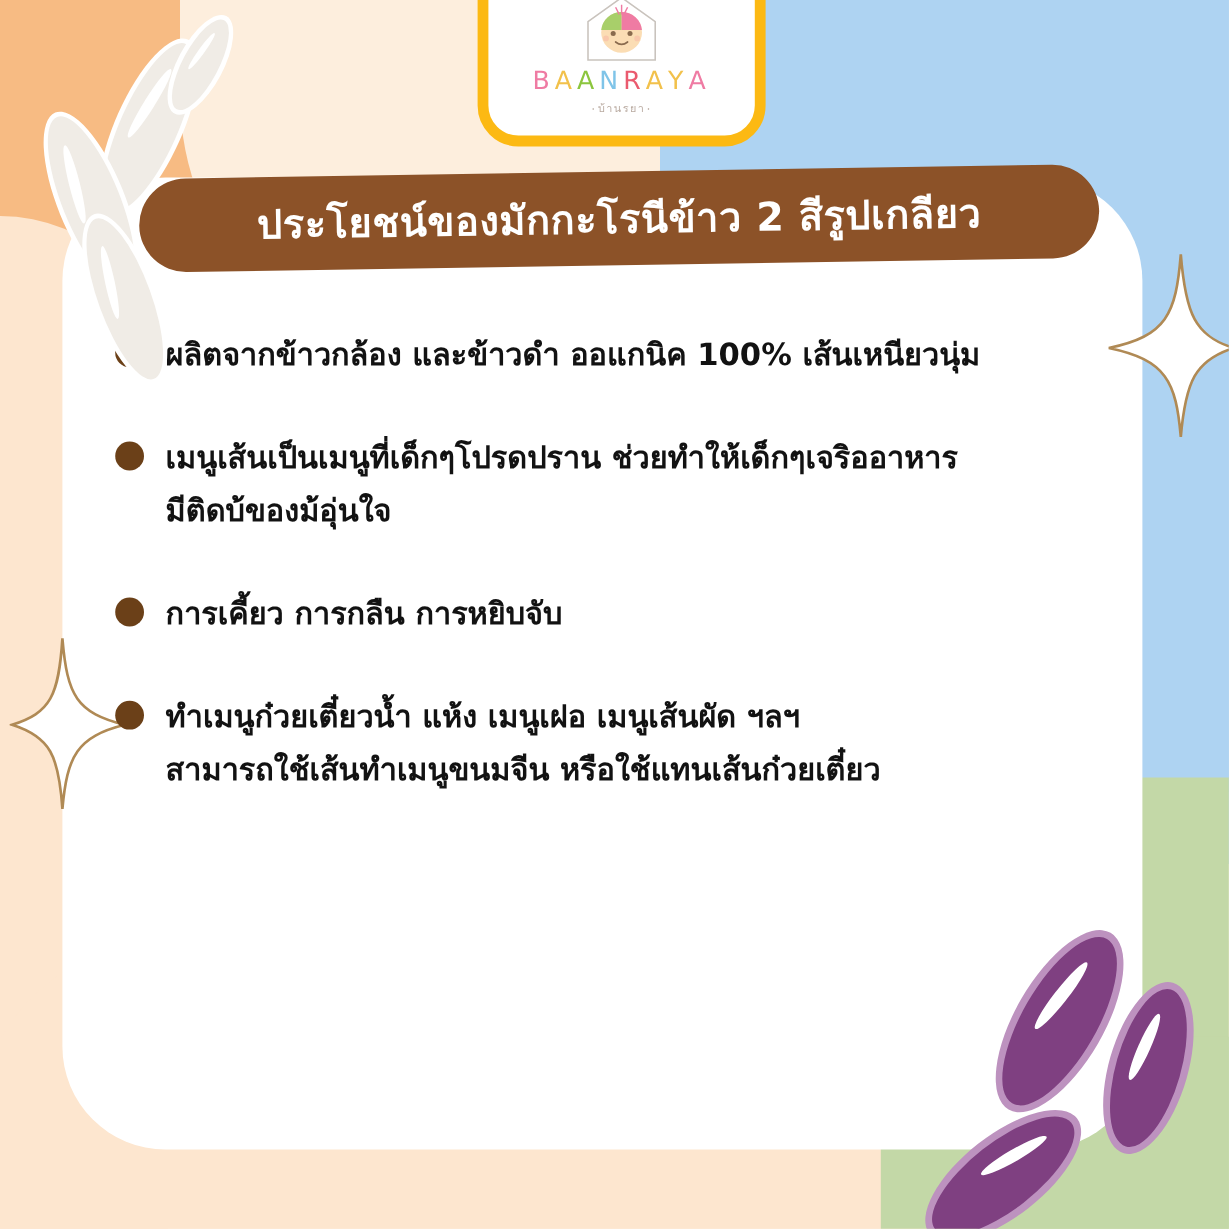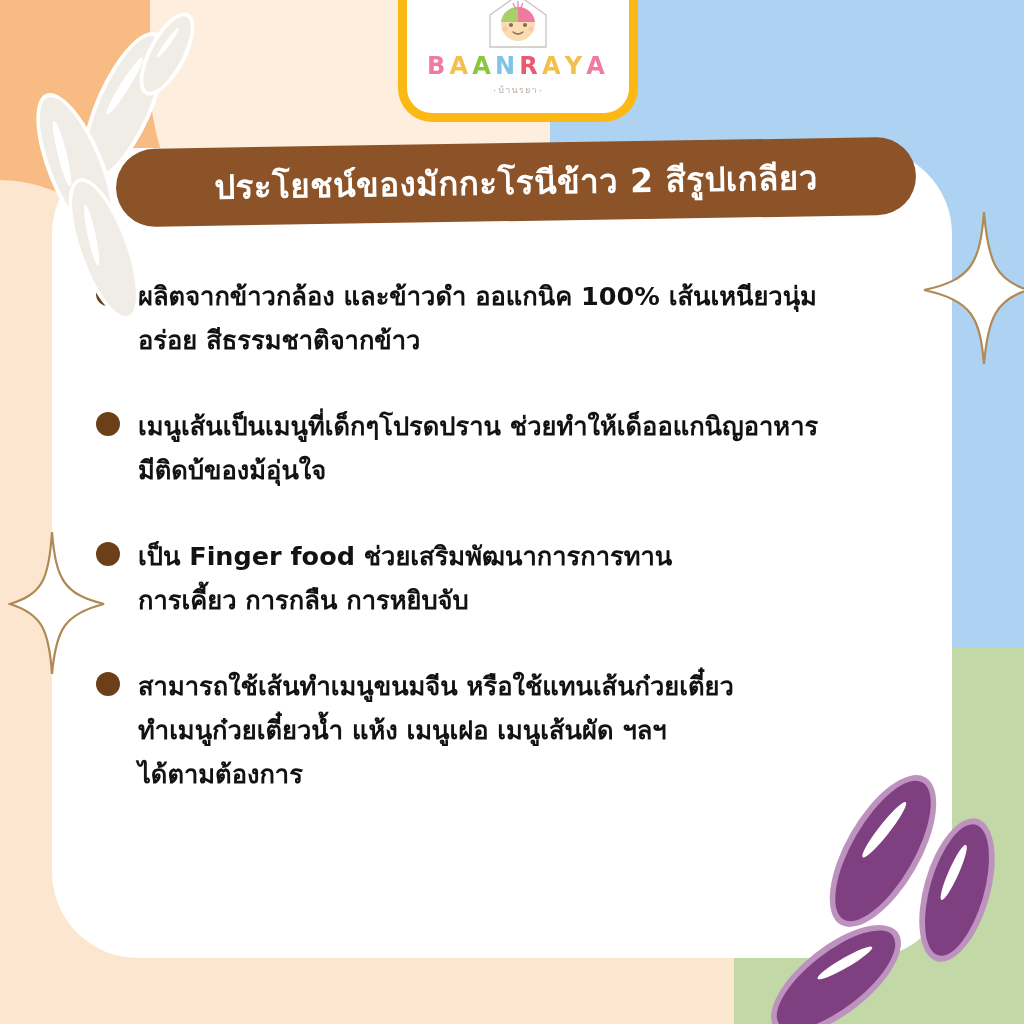--- a/index.html
+++ b/index.html
@@ -76,21 +76,21 @@
     background:#ffffff;
     border:9px solid #fcb913;
     border-radius:34px;
     z-index:6;
     display:flex; flex-direction:column;
     align-items:center; justify-content:flex-end;
     padding-bottom:16px;
   }
   .logo-mark { width:64px; height:60px; position:relative; margin-bottom:3px; }
   .logo-wordmark {
-    font-size:24px; letter-spacing:4.2px; font-weight:700;
+    font-size:21px; letter-spacing:4.2px; font-weight:400;
     white-space:nowrap; line-height:1;
   }
   .logo-wordmark span { display:inline-block; }
   .logo-sub {
     font-size:9px; color:#b9aaa0; letter-spacing:1.2px; margin-top:5px;
     white-space:nowrap;
     font-family:Liberation Mono, monospace;
   }
 
   
@@ -216,38 +216,35 @@
 
 <div class="title-banner">
   <span class="title-text">ประโยชน์ของมักกะโรนีข้าว 2 สีรูปเกลียว</span>
 </div>
 
 <div class="bullets">
     <div class="bullet-item">
       <div class="bullet-dot" style="background: rgb(107, 64, 24);"></div>
       <div class="bullet-lines">
         <div class="bullet-line">ผลิตจากข้าวกล้อง และข้าวดำ ออแกนิค 100% เส้นเหนียวนุ่ม</div>
-        <div class="bullet-line">อร่อย สีธรรมชาติจากข้าว</div>
-      </div>
-    </div>
-    <div class="bullet-item">
-      <div class="bullet-dot" style="background: rgb(107, 64, 24);"></div>
-      <div class="bullet-lines">
-        <div class="bullet-line">เมนูเส้นเป็นเมนูที่เด็กๆโปรดปราน ช่วยทำให้เด็ออแกนิญอาหาร</div>
+      </div>
+    </div>
+    <div class="bullet-item">
+      <div class="bullet-dot" style="background: rgb(107, 64, 24);"></div>
+      <div class="bullet-lines">
+        <div class="bullet-line">เมนูเส้นเป็นเมนูที่เด็กๆโปรดปราน ช่วยทำให้เด็กๆเจริออาหาร</div>
         <div class="bullet-line">มีติดบ้ของม้อุ่นใจ</div>
       </div>
     </div>
     <div class="bullet-item">
       <div class="bullet-dot" style="background: rgb(107, 64, 24);"></div>
       <div class="bullet-lines">
-        <div class="bullet-line">เป็น Finger food ช่วยเสริมพัฒนาการการทาน</div>
         <div class="bullet-line">การเคี้ยว การกลืน การหยิบจับ</div>
       </div>
     </div>
     <div class="bullet-item">
       <div class="bullet-dot" style="background: rgb(107, 64, 24);"></div>
       <div class="bullet-lines">
+        <div class="bullet-line">ทำเมนูก๋วยเตี๋ยวน้ำ แห้ง เมนูเฝอ เมนูเส้นผัด ฯลฯ</div>
         <div class="bullet-line">สามารถใช้เส้นทำเมนูขนมจีน หรือใช้แทนเส้นก๋วยเตี๋ยว</div>
-        <div class="bullet-line">ทำเมนูก๋วยเตี๋ยวน้ำ แห้ง เมนูเฝอ เมนูเส้นผัด ฯลฯ</div>
-        <div class="bullet-line">ได้ตามต้องการ</div>
       </div>
     </div>
   </div>
 
 </body></html>

